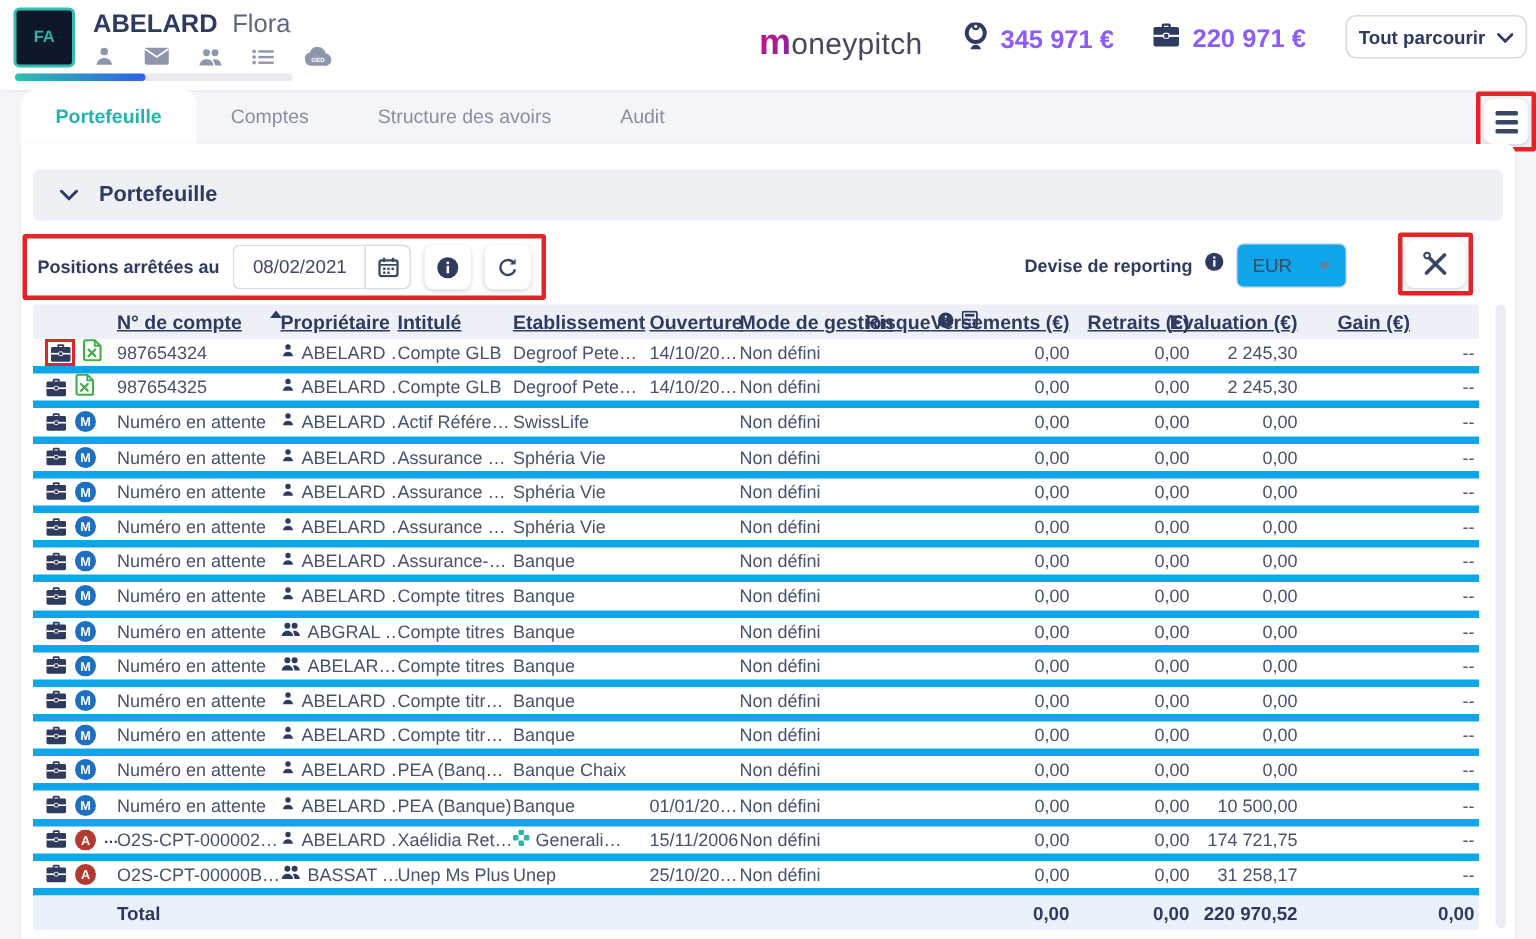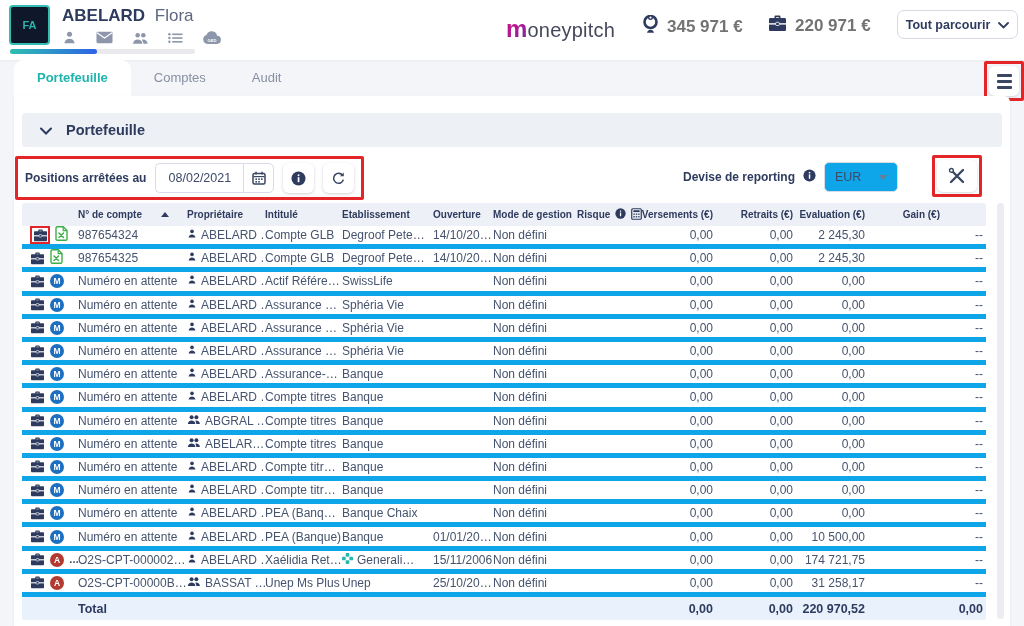--- a/index.html
+++ b/index.html
@@ -15,21 +15,21 @@
   .client { position:absolute; left:62px; top:6px; font-size:17px; }
   .client b { color:#2e3b5e; } .client span { color:#5d6780; margin-left:5px; }
   .profile-icons { position:absolute; left:62px; top:30px; display:flex; gap:19px; align-items:center; }
   .profile-icons svg { display:block; }
   .progress { position:absolute; left:10px; top:49px; width:185px; height:5px; background:#e9e9ee; border-radius:3px; }
   .progress .fill { height:5px; width:47%; border-radius:3px; background:linear-gradient(90deg,#2dbfb0,#2e62e6); }
   .logo { position:absolute; left:506px; top:15px; font-size:20px; letter-spacing:.2px; color:#45495c; }
   .logo .m { font-weight:bold; background:linear-gradient(135deg,#e5097f,#6f2da8);
     -webkit-background-clip:text; background-clip:text; color:transparent; font-size:24px; }
   .stat { position:absolute; top:15px; display:flex; align-items:center; gap:8px;
-    font-weight:bold; font-size:17px; color:#737373; }
+    font-weight:bold; font-size:17px; color:#8b5cf6; }
   .stat.wealth { left:642px; } .stat.case { left:768px; }
   .browse-btn { position:absolute; left:897px; top:10px; width:121px; height:29px; background:#fff;
     border:1.5px solid #d6dae3; border-radius:7px; display:flex; align-items:center; justify-content:center;
     gap:8px; font-weight:bold; font-size:12.5px; color:#2e3b5e; cursor:pointer; }
 
   
   .tabs { position:absolute; left:14px; top:60px; height:36px; display:flex; }
   .tab { padding:0 23px; line-height:36px; font-size:13px; color:#878fa3; cursor:pointer; }
   .tab.active { background:#fff; border-radius:9px 9px 0 0; color:#1fb5ad; font-weight:bold; }
   .menu-annot { position:absolute; left:984px; top:61px; border:3px solid #e42527; padding:2px; border-radius:2px; }
@@ -69,21 +69,21 @@
   .table { position:absolute; left:8px; top:107px; width:964px; }
   .trow { display:flex; align-items:center; padding-left:8px; }
   .c { flex:none; font-size:12px; color:#45536e; white-space:nowrap; overflow:hidden; text-overflow:ellipsis; }
   .c0{width:48px; display:flex; align-items:center; gap:5px;}
   .c1{width:109px;} .c2{width:78px; display:flex; align-items:center; gap:4px;}
   .c3{width:77px;} .c4{width:91px; display:flex; align-items:center; gap:4px;} .c5{width:60px;}
   .c6{width:84px;} .c7{width:64px;}
   .c8{width:72px; text-align:right;} .c9{width:80px; text-align:right;}
   .c10{width:72px; text-align:right;} .c11{width:121px; text-align:right; padding-right:3px;}
   .thead { background:#edf0f6; height:23px; border-radius:2px; }
-  .thead .c { font-size:10px; font-weight:bold; color:#2e3b5e; display:flex; align-items:center; gap:5px; overflow:visible; }
+  .thead .c { font-size:13px; font-weight:bold; color:#2e3b5e; display:flex; gap:5px; overflow:visible;text-decoration:underline; }
   .thead .c8,.thead .c9,.thead .c10 { justify-content:flex-end; }
   .thead .c11 { justify-content:flex-end; padding-right:46px; }
   .sort { width:0; height:0; border-left:4px solid transparent; border-right:4px solid transparent;
     border-bottom:5px solid #2e3b5e; margin-left:14px; }
   .row { height:23.2px; border-bottom:5px solid #0ea5e9; cursor:pointer; }
   .bdg { display:none; }
   .row.badge-m .bdg.m, .row.badge-a .bdg.a { display:flex; width:14px; height:14px; border-radius:50%;
     color:#fff; font-size:8.5px; font-weight:bold; align-items:center; justify-content:center; flex:none; }
   .bdg.m { background:#1e6fc0; } .bdg.a { background:#b23a31; }
   .row.badge-excel .bdg.excel { display:block; flex:none; }
@@ -170,20 +170,21 @@
     <span>Tout parcourir</span>
     <span><svg width="11" height="7" viewBox="0 0 11 7">
           <path d="M1 1l4.5 4.5L10 1" fill="none" stroke="#2e3b5e" stroke-width="1.8" stroke-linecap="round"></path>
         </svg></span>
   </div>
 </div>
 
 <div class="tabs">
   <div class="tab active">Portefeuille</div>
   <div class="tab">Comptes</div>
+  <div class="tab">Structure des avoirs</div>
   <div class="tab">Audit</div>
 </div>
 <div class="menu-annot">
   <div class="menu-btn">
       <i></i>
       <i></i>
       <i></i>
     </div>
 </div>
 

